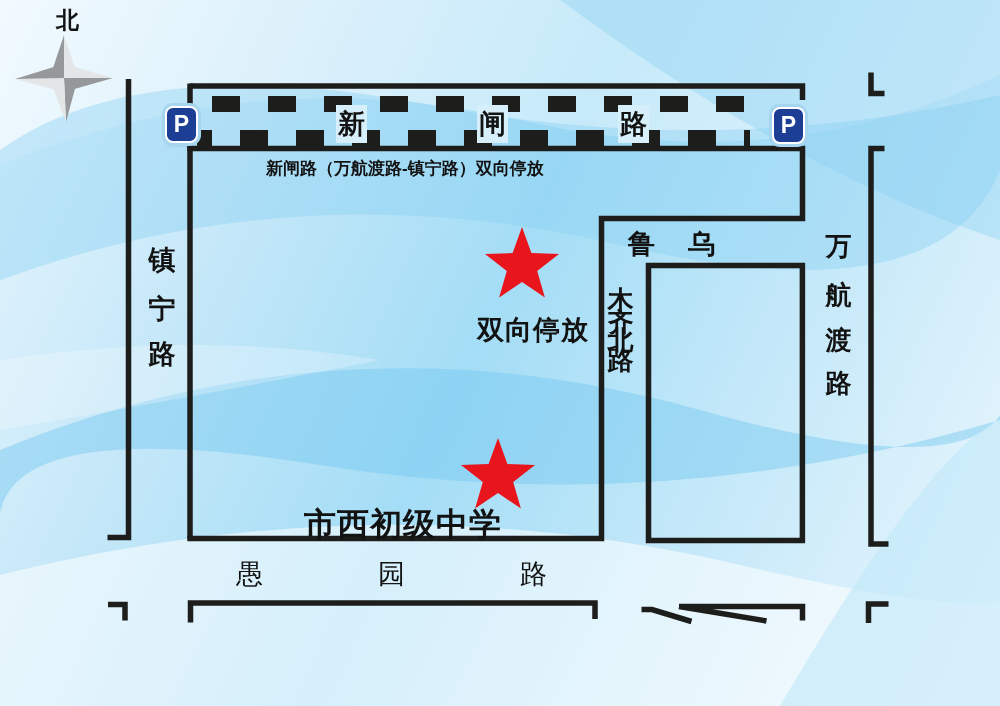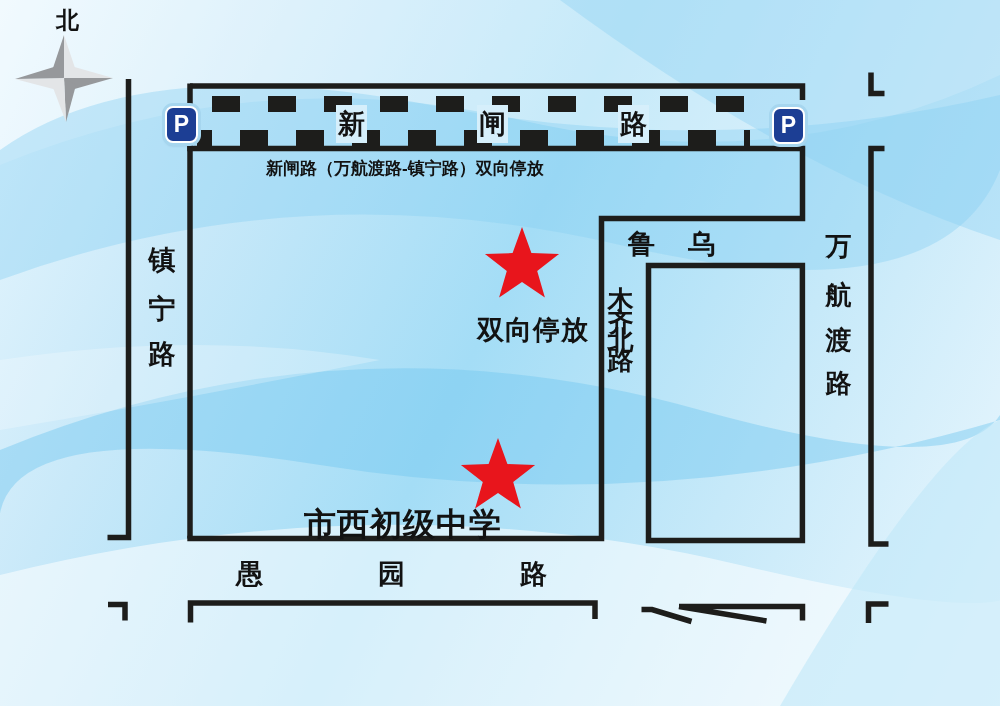--- a/index.html
+++ b/index.html
@@ -88,16 +88,16 @@
   <div class="label" style="left:628px;top:226px;font-size:27px;font-weight:700;letter-spacing:33px;">鲁乌</div>
 
   <div class="label vtext" style="left:604px;top:266px;font-size:26px;font-weight:700;letter-spacing:20px;">木齐北路</div>
 
   <div class="label vtext" style="left:822px;top:214px;font-size:26px;font-weight:700;letter-spacing:45px;">万航渡路</div>
 
   <div class="label" style="left:477px;top:312px;font-size:27px;font-weight:700;letter-spacing:1px;">双向停放</div>
 
   <div class="label" style="left:304px;top:503px;font-size:32px;font-weight:700;letter-spacing:1px;">市西初级中学</div>
 
-  <div class="label" style="left:236px;top:556px;font-size:27px;font-weight:700;letter-spacing:115px;">愚园路</div>
+  <div class="label" style="left:236px;top:556px;font-size:27px;font-weight:400;letter-spacing:115px;">愚园路</div>
 
 
 </div>
 
 </body></html>

